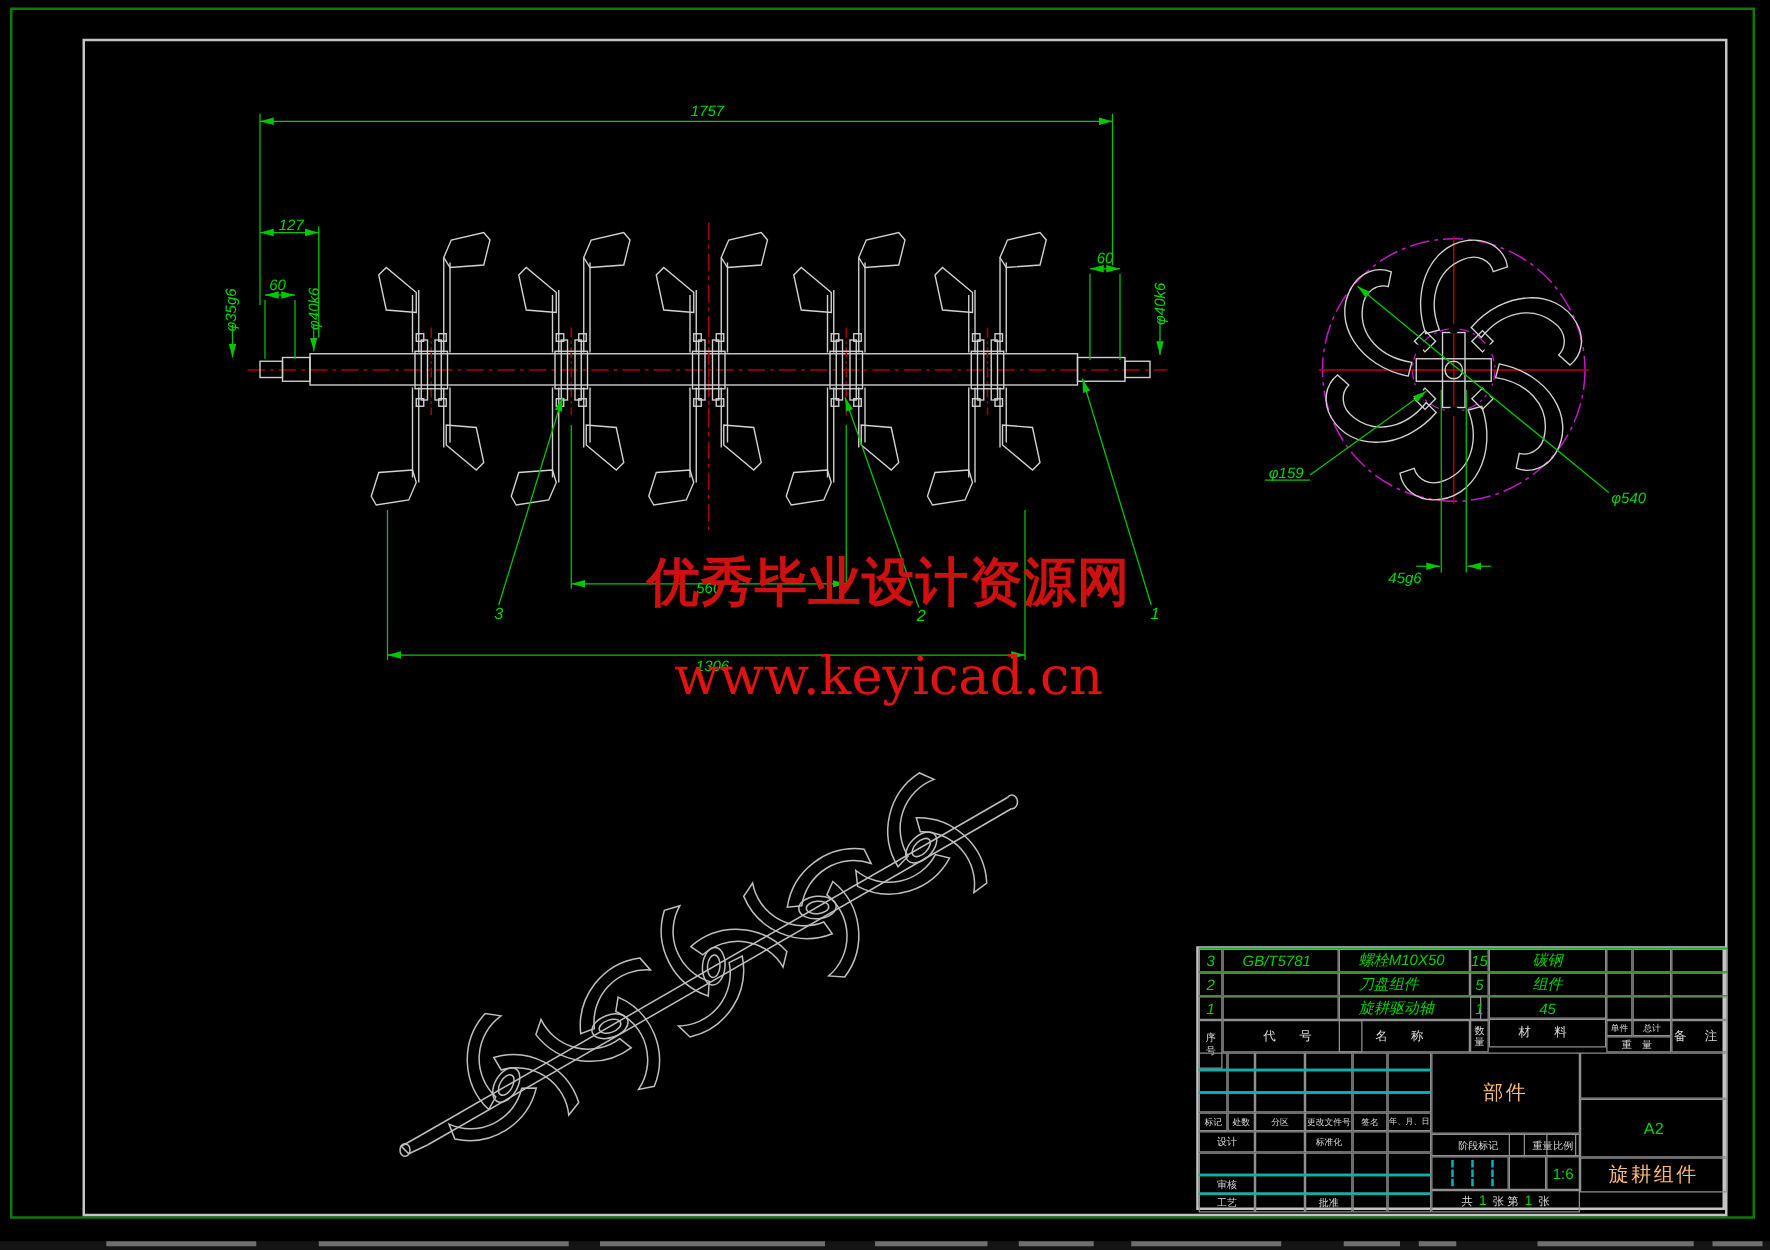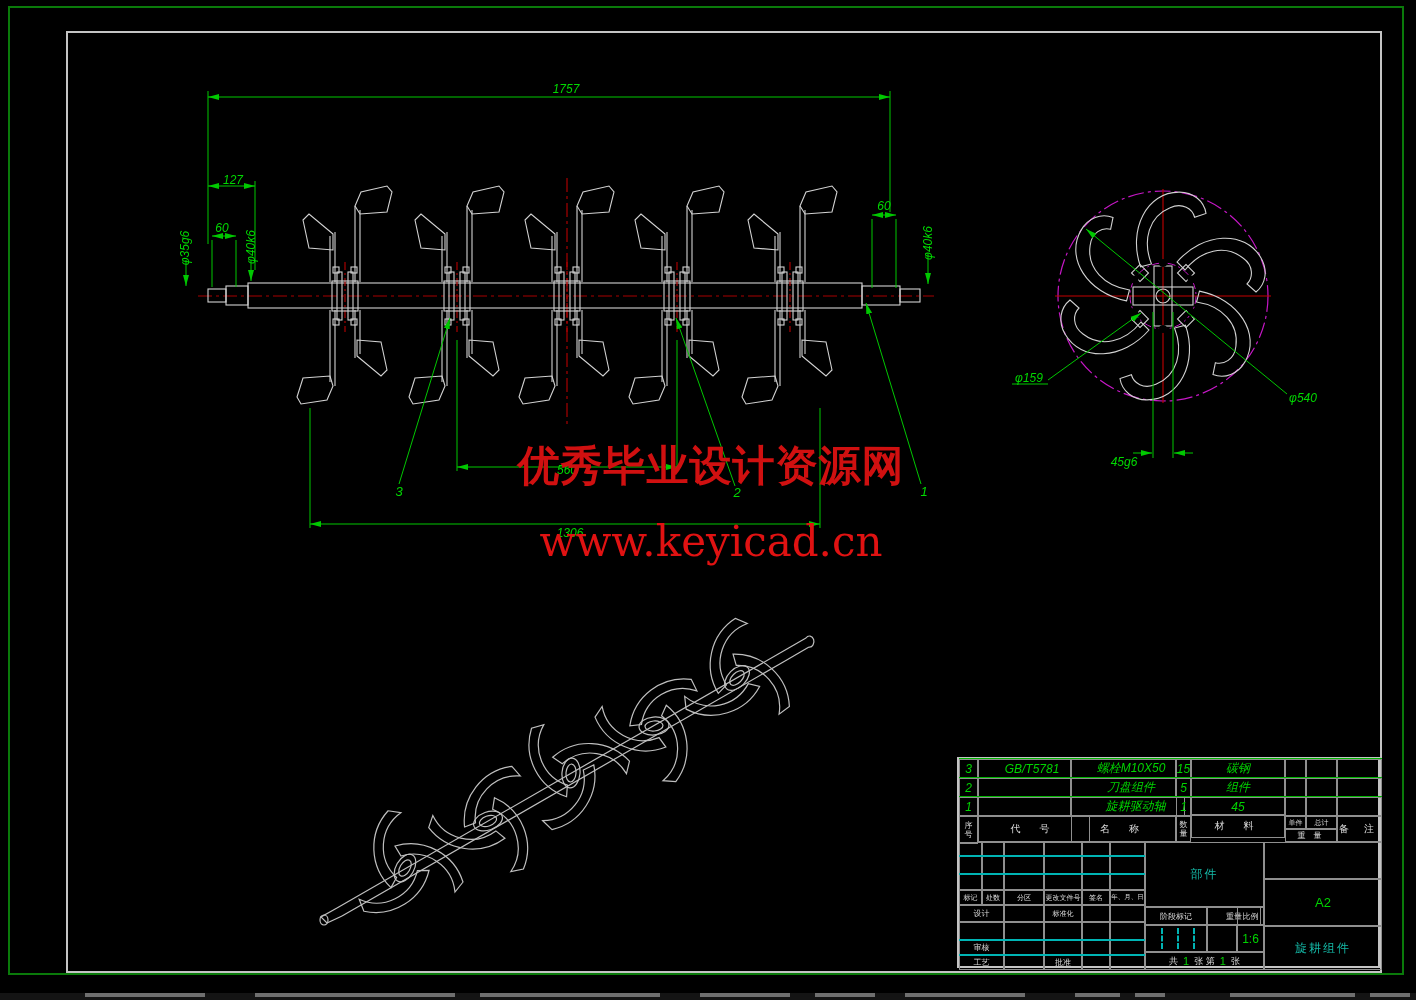--- a/index.html
+++ b/index.html
@@ -26,22 +26,22 @@
   .wm2{position:absolute;left:711px;top:541px;transform:translate(-50%,-50%);color:#e01212;
        font-family:"DejaVu Serif",serif;font-size:42px;white-space:nowrap;z-index:30;}
   .techreq{position:absolute;left:1078px;top:631px;color:#00c000;font-size:15px;line-height:19px;white-space:nowrap;}
   
   .tb{position:absolute;left:957px;top:757px;width:423px;height:211px;border:2px solid #c4c4c4;
       box-sizing:border-box;z-index:20;}
   .cell{position:absolute;border:1px solid #8f8f8f;box-sizing:border-box;display:flex;
         align-items:center;justify-content:center;overflow:hidden;}
   .wlab{color:#dcdcdc;font-size:8px;white-space:nowrap;}
   .gval{color:#00d400;font-style:italic;font-size:12px;white-space:nowrap;}
-  .gbig{color:#14b8a6;font-size:12px;letter-spacing:2px;white-space:nowrap;}
-  .left-align{justify-content:center;padding-left:15px;}
+  .gbig{color:#fdba74;font-size:16px;letter-spacing:2px;white-space:nowrap;}
+  .left-align{justify-content:flex-start;padding-left:15px;}
   .gl{position:absolute;height:1px;background:#00b400;z-index:3;}
   .cy{position:absolute;height:2px;background:#00b4b4;z-index:3;}
   .cyd{position:absolute;width:0;border-left:2px dashed #00b4b4;z-index:3;}
   .dash{position:absolute;height:4px;background:#6f6f6f;}
   .botbar{position:absolute;left:0;top:993px;width:1416px;height:7px;background:#141414;}
 </style>
 </head>
 <body>
 
 <div class="canvas">
@@ -276,21 +276,21 @@
         <span class="gval">45</span>
       </div>
     <div class="cell" style="left:326px;top:38px;width:21px;height:19px"></div>
     <div class="cell" style="left:347px;top:38px;width:31px;height:19px"></div>
     <div class="cell" style="left:378px;top:38px;width:45px;height:19px"></div>
 
     <div class="gl" style="left:0;top:-1px;width:423px"></div>
     <div class="gl" style="left:0;top:18px;width:423px"></div>
     <div class="gl" style="left:0;top:37px;width:423px"></div>
 
-    <div class="cell" style="left:0;top:57px;width:19px;height:28px">
+    <div class="cell" style="left:0;top:57px;width:19px;height:39px">
         <span class="wlab" style="width:10px;line-height:1.15;white-space:normal;text-align:center">序号</span>
       </div>
     <div class="cell" style="left:19px;top:57px;width:112px;height:26px">
         <span class="wlab" style="font-size:10px;letter-spacing:8px">代 号</span>
       </div>
     <div class="cell" style="left:112px;top:57px;width:105px;height:26px">
         <span class="wlab" style="font-size:10px;letter-spacing:8px">名 称</span>
       </div>
     <div class="cell" style="left:217px;top:57px;width:15px;height:26px">
         <span class="wlab" style="width:10px;line-height:1.15;white-space:normal;text-align:center">数量</span>
@@ -384,21 +384,21 @@
     <div class="cell" style="left:151px;top:196px;width:35px;height:15px"></div>
 
     <div class="cy" style="left:0;top:96px;width:186px"></div>
     <div class="cy" style="left:0;top:114px;width:186px"></div>
     <div class="cy" style="left:0;top:180px;width:186px"></div>
     <div class="cy" style="left:0;top:195px;width:186px"></div>
 
     <div class="cell" style="left:186px;top:83px;width:119px;height:65px">
         <span class="gbig">部件</span>
       </div>
-    <div class="cell" style="left:186px;top:148px;width:62px;height:18px">
+    <div class="cell" style="left:186px;top:148px;width:75px;height:18px">
         <span class="wlab">阶段标记</span>
       </div>
     <div class="cell" style="left:248px;top:148px;width:54px;height:18px">
         <span class="wlab">重量</span>
       </div>
     <div class="cell" style="left:278px;top:148px;width:27px;height:18px">
         <span class="wlab">比例</span>
       </div>
     <div class="cell" style="left:186px;top:166px;width:62px;height:27px"></div>
     <div class="cyd" style="left:202px;top:169px;height:21px"></div>
@@ -413,21 +413,21 @@
       <span class="gval" style="font-size:11px;font-style:normal">1</span>
       <span class="wlab" style="font-size:9px">张 第</span>
       <span class="gval" style="font-size:11px;font-style:normal">1</span>
       <span class="wlab" style="font-size:9px">张</span>
     </div>
 
     <div class="cell" style="left:305px;top:83px;width:118px;height:37px"></div>
     <div class="cell" style="left:305px;top:120px;width:118px;height:47px">
         <span class="gval" style="font-size:13px;font-style:normal">A2</span>
       </div>
-    <div class="cell" style="left:305px;top:167px;width:118px;height:44px">
+    <div class="cell" style="left:305px;top:167px;width:118px;height:28px">
         <span class="gbig">旋耕组件</span>
       </div>
   </div>
 
   <div class="botbar"></div>
   <div class="dash" style="left:85px;top:993px;width:120px"></div>
   <div class="dash" style="left:255px;top:993px;width:200px"></div>
   <div class="dash" style="left:480px;top:993px;width:180px"></div>
   <div class="dash" style="left:700px;top:993px;width:90px"></div>
   <div class="dash" style="left:815px;top:993px;width:60px"></div>

